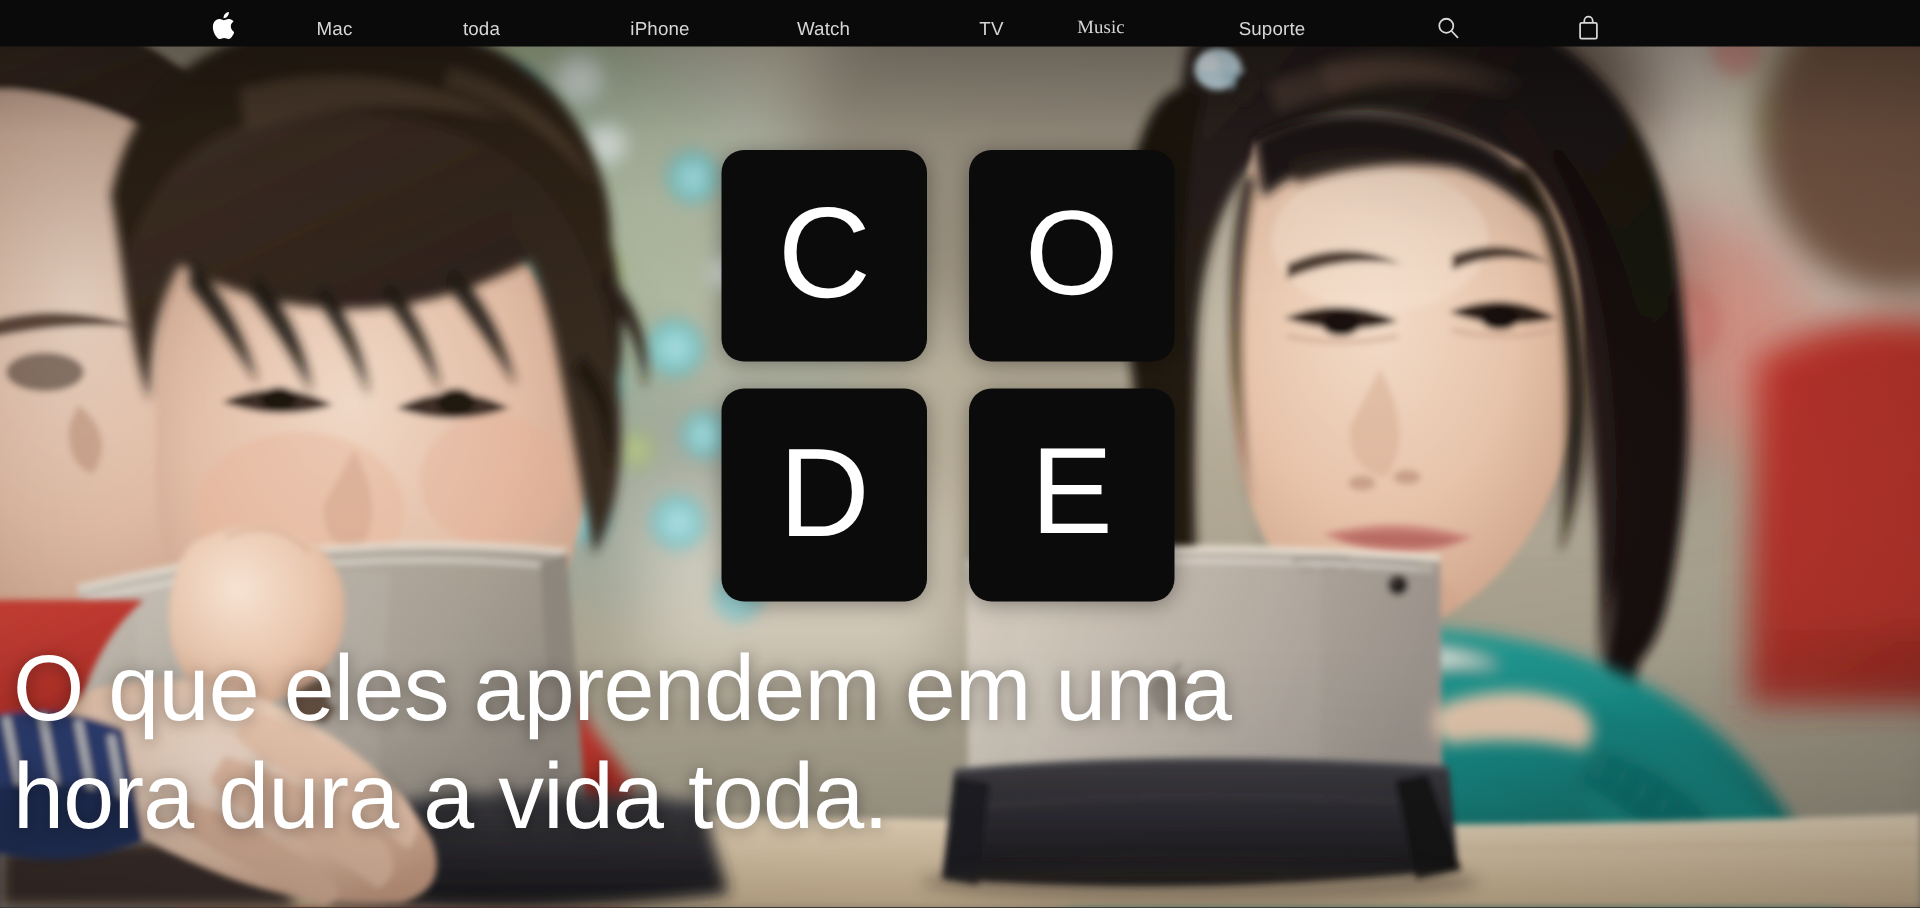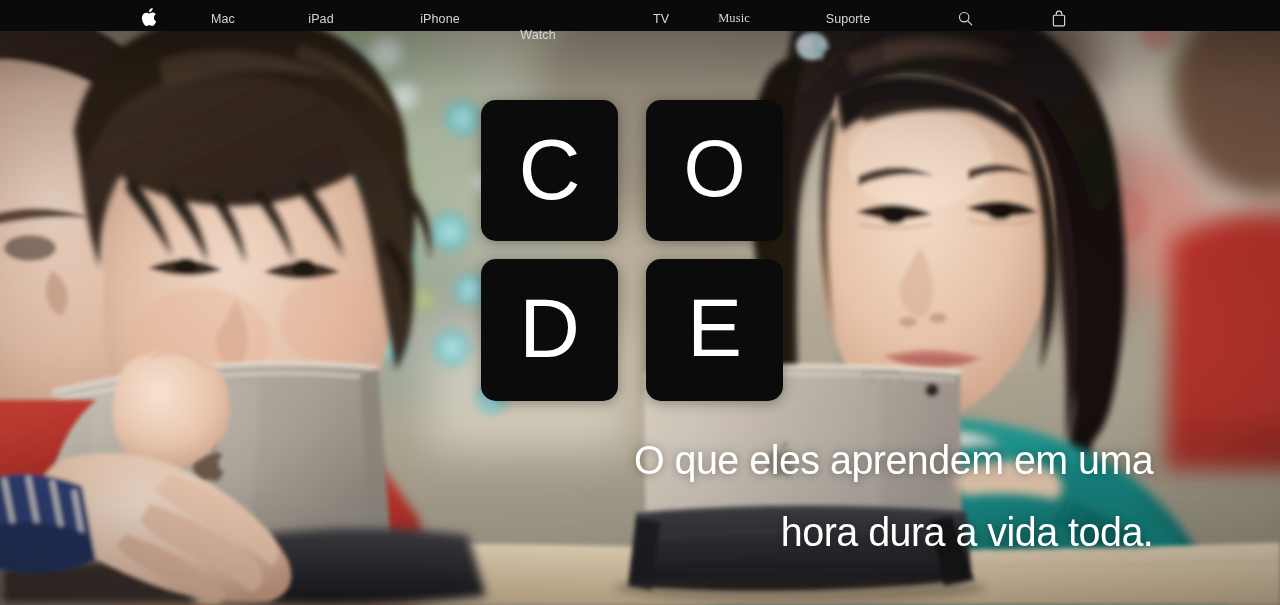--- a/index.html
+++ b/index.html
@@ -74,25 +74,25 @@
     transform:translateY(-2px);
   }
   .tile.t-c span { font-size:86px; }
   .tile.t-o span { font-size:80px; }
   .tile.t-d span { font-size:84px; }
   .tile.t-e span { font-size:82px; }
 
   
   #headline {
     position:absolute; left:0; top:424px; width:1162px;
-    text-align:right; z-index:25;
+    text-align:left; z-index:25;
     color:#ffffff;
     font-family:"Liberation Sans", sans-serif;
     font-weight:300;
-    font-size:40px;
+    font-size:62px;
     line-height:72px;
     letter-spacing:-0.5px;
     text-shadow:0 1px 10px rgba(0,0,0,0.38);
     -webkit-font-smoothing:antialiased;
   }
   #headline .ln { display:block; }
   #headline .ln1 { transform:scaleX(0.985); }
   #headline .ln2 { transform:scaleX(0.985); }
 </style>
 </head>
@@ -512,23 +512,23 @@
     <div id="navinner">
 
       <a id="apple-logo" title="Apple">
         <svg width="15" height="18" viewBox="0 0 18 22" aria-hidden="true">
           <path d="M12.9 3.4c.76-.92 1.28-2.2 1.14-3.4-1.1.05-2.43.73-3.22 1.65-.71.81-1.33 2.11-1.16 3.36 1.23.1 2.48-.62 3.24-1.61z" fill="#ffffff"></path>
           <path d="M14.03 5.63c-1.79-.11-3.31 1.01-4.16 1.01-.86 0-2.16-.96-3.56-.93-1.83.03-3.52 1.06-4.46 2.7-1.9 3.3-.49 8.19 1.36 10.87.9 1.32 1.98 2.8 3.4 2.75 1.36-.05 1.87-.88 3.52-.88 1.64 0 2.11.88 3.55.85 1.47-.03 2.4-1.34 3.3-2.67 1.04-1.53 1.47-3.01 1.5-3.09-.03-.01-2.88-1.11-2.91-4.38-.03-2.74 2.23-4.05 2.33-4.12-1.27-1.88-3.25-2.09-3.94-2.13z" fill="#ffffff"></path>
         </svg>
       </a>
 
       <a class="navitem" style="left:52px;  width:86px;">Mac</a>
-      <a class="navitem" style="left:150px; width:86px;">iPad</a>
+      <a class="navitem" style="left:150px; width:86px;">toda</a>
       <a class="navitem" style="left:269px; width:86px;">iPhone</a>
-      <a class="navitem" style="left:367px; width:86px;margin-top:16px;">Watch</a>
+      <a class="navitem" style="left:378px; width:86px;">Watch</a>
       <a class="navitem" style="left:490px; width:86px;">TV</a>
       <a class="navitem" style="left:563px; width:86px;font-family:Liberation Serif, serif;">Music</a>
       <a class="navitem" style="left:677px; width:86px;">Suporte</a>
 
       <a id="search-btn" title="Search">
         <svg width="15" height="15" viewBox="0 0 16 16" aria-hidden="true">
           <circle cx="6.6" cy="6.6" r="5" fill="none" stroke="#d9d9d9" stroke-width="1.25"></circle>
           <line x1="10.3" y1="10.3" x2="14.6" y2="14.8" stroke="#d9d9d9" stroke-width="1.25" stroke-linecap="round"></line>
         </svg>
       </a>

